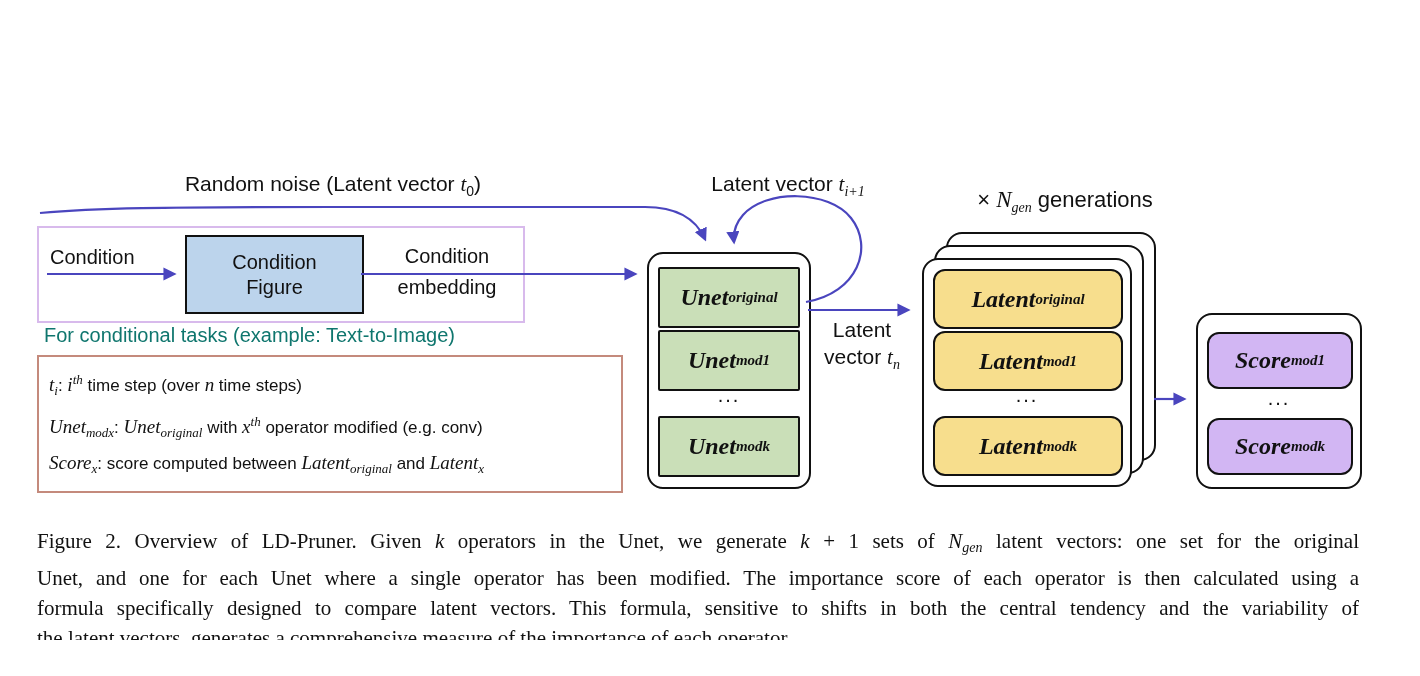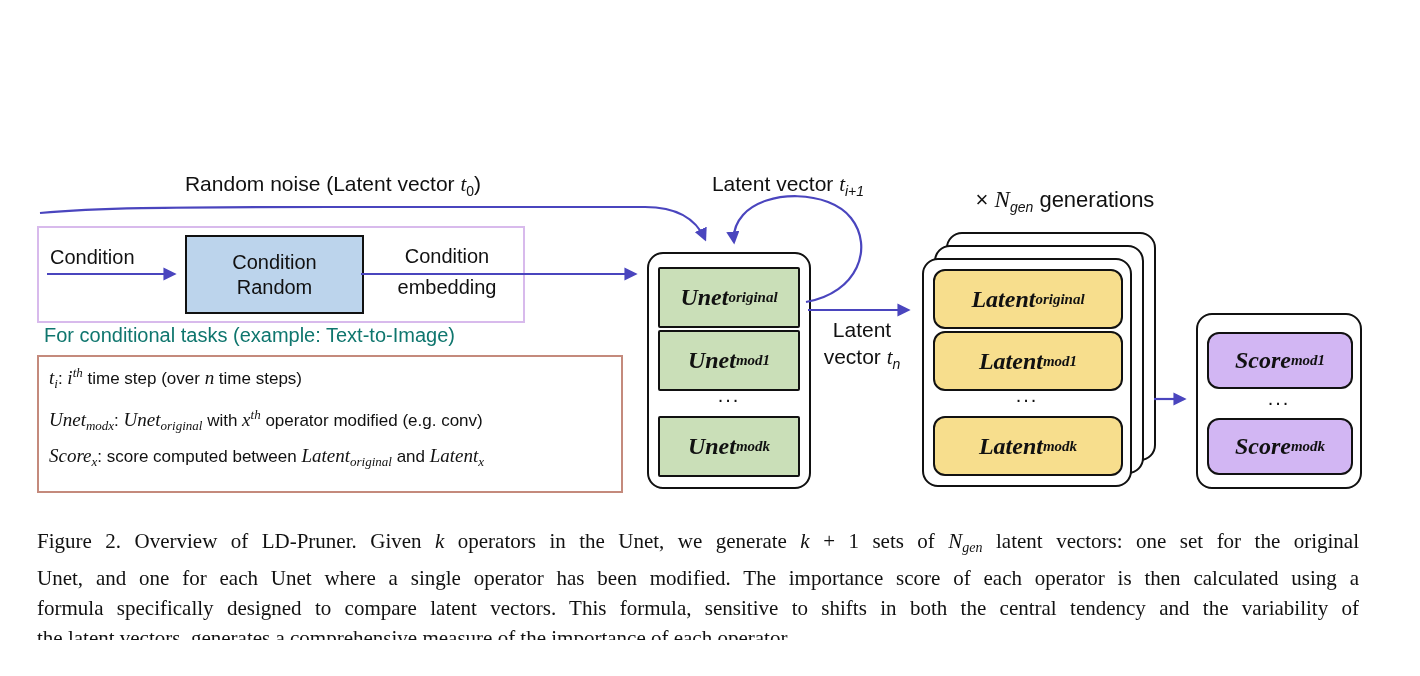--- a/index.html
+++ b/index.html
@@ -8,34 +8,34 @@
   .abs{position:absolute;}
 
   
   svg.arrows{position:absolute;left:0;top:0;pointer-events:none;z-index:30;}
   .ap{fill:none;stroke:#4a45be;stroke-width:2.2px;marker-end:url(#arr);}
 
   
   .lbl{font-size:21px;line-height:26px;text-align:center;z-index:20;}
   .mathv{font-family:"Liberation Serif",serif;font-style:italic;}
   .tsub{font-size:14px;vertical-align:-5px;}
-  .tsub.it{font-style:italic;font-family:Liberation Sans, sans-serif;}
+  .tsub.it{font-style:italic;font-family:Liberation Serif, serif;}
 
   
   .cond-region{left:37px;top:226px;width:484px;height:93px;border:2px solid #d8baec;z-index:5;}
   .cond-label{left:50px;top:246px;width:130px;font-size:20px;z-index:20;}
   .encoder-box{left:185px;top:235px;width:175px;height:75px;background:#bcd4ec;border:2px solid #111;
                display:flex;flex-direction:column;align-items:center;justify-content:center;
                font-size:20px;line-height:25px;z-index:10;}
   .embed-label{left:382px;top:243px;width:130px;text-align:center;font-size:20px;line-height:26px;z-index:20;}
   .cond-note{left:44px;top:324px;font-size:20px;color:#0f766e;z-index:20;}
 
   
   .legend-box{left:37px;top:355px;width:586px;height:138px;border:2px solid #c48a7c;
-              padding:0 0 0 10px;box-sizing:border-box;z-index:5;}
+              padding:7px 0 0 10px;box-sizing:border-box;z-index:5;}
   .lg-line{font-size:17px;line-height:31px;white-space:nowrap;}
   .m{font-family:"Liberation Serif",serif;font-style:italic;font-size:19px;}
   .msub{font-family:"Liberation Serif",serif;font-style:italic;font-size:13px;vertical-align:-4px;}
   .msup{font-family:"Liberation Serif",serif;font-style:italic;font-size:13px;vertical-align:super;}
 
   
   .card{background:#fff;border:2.5px solid #111;border-radius:16px;z-index:6;}
   .unet-container{left:647px;top:252px;width:160px;height:233px;}
   .card-back{left:946px;top:232px;width:206px;height:225px;}
   .card-mid{left:934px;top:245px;width:206px;height:225px;z-index:7;}
@@ -75,21 +75,21 @@
   </div>
 
   <div class="abs lbl" style="left:950px;top:187px;width:230px;font-size:22px;">
     <span>× </span><span class="mathv" style="font-size:23px;">N</span><span class="tsub it">gen</span><span> generations</span>
   </div>
 
   <div class="abs cond-region"></div>
   <div class="abs cond-label">Condition</div>
   <div class="abs encoder-box">
     <span>Condition</span>
-    <span>Random</span>
+    <span>Figure</span>
   </div>
   <div class="abs embed-label">
     <div>Condition</div>
     <div style="margin-top:5px;">embedding</div>
   </div>
   <div class="abs cond-note">For conditional tasks (example: Text-to-Image)</div>
 
   <div class="abs legend-box">
     <div class="lg-line">
       <span class="m">t</span><span class="msub">i</span><span>: </span><span class="m">i</span><span class="msup">th</span><span> time step (over </span><span class="m">n</span><span> time steps)</span>

